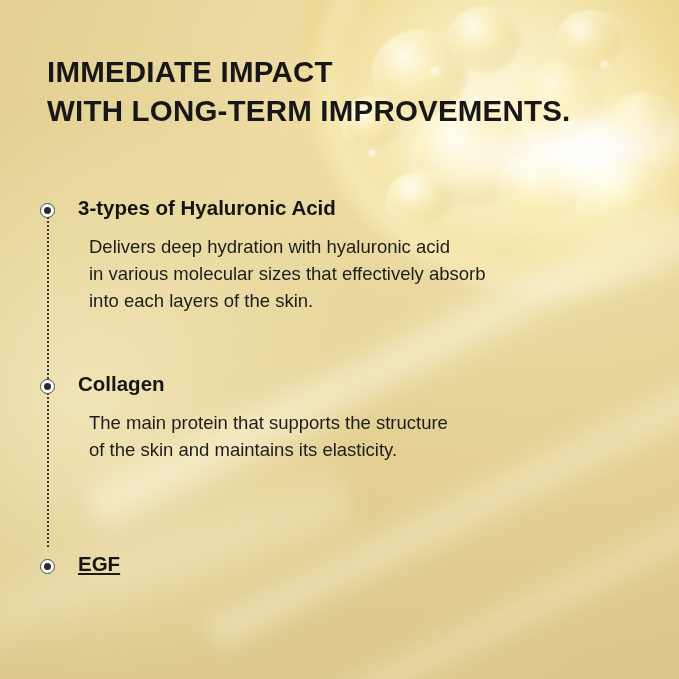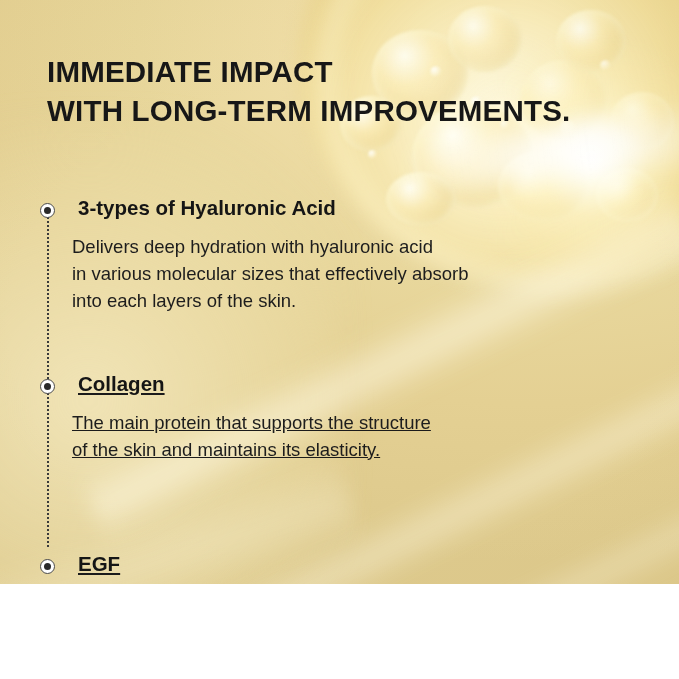--- a/index.html
+++ b/index.html
@@ -9,21 +9,21 @@
   body {
     width: 679px;
     height: 679px;
     font-family: "Liberation Sans", sans-serif;
     overflow: hidden;
   }
 
   #poster {
     position: relative;
     width: 679px;
-    height: 584px;
+    height: 679px;
     overflow: hidden;
     background: #fef9c3;
   }
 
   
   .bg-base {
     position: absolute;
     inset: 0;
     background:
       radial-gradient(120% 90% at 78% 6%, #f6e9b8 0%, #efdda6 28%, #e8d79c 48%, #e4d093 70%, #ddc98c 100%);
@@ -139,21 +139,21 @@
     width: 2px;
     height: 335px;
     border-left: 2px dotted #3a3a3a;
   }
 
   .item {
     position: absolute;
     left: 40px;
   }
   .item-1 { top: 196px; }
-  .item-2 { top: 372px; text-decoration: underline; }
+  .item-2 { top: 372px; }
   .item-3 { top: 552px; text-decoration: underline; }
 
   .dot {
     position: absolute;
     left: 0;
     top: 7px;
     width: 15px;
     height: 15px;
     border-radius: 50%;
     background: #ffffff;
@@ -172,21 +172,21 @@
   }
 
   .item-title {
     margin-left: 38px;
     font-size: 20.5px;
     font-weight: 700;
     color: #151515;
     line-height: 1.2;
   }
   .item-body {
-    margin-left: 32px;
+    margin-left: 49px;
     margin-top: 12px;
     font-size: 18.5px;
     font-weight: 400;
     color: #1d1d1d;
     line-height: 1.48;
     white-space: pre-line;
   }
 </style>
 </head>
 <body>

